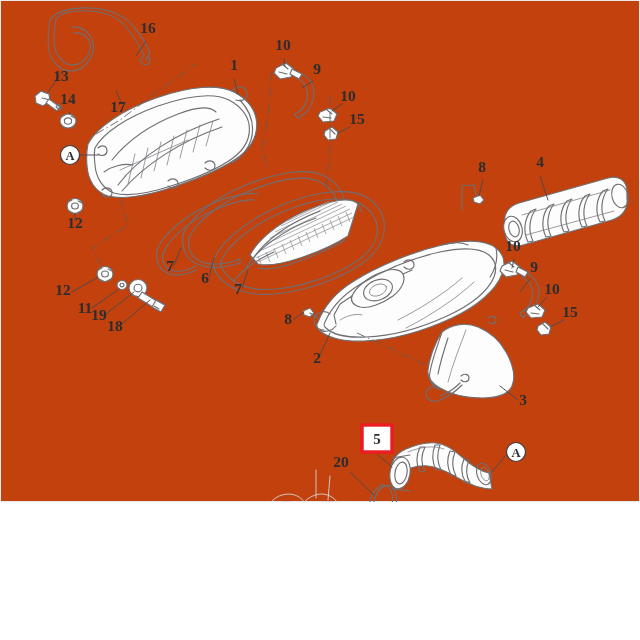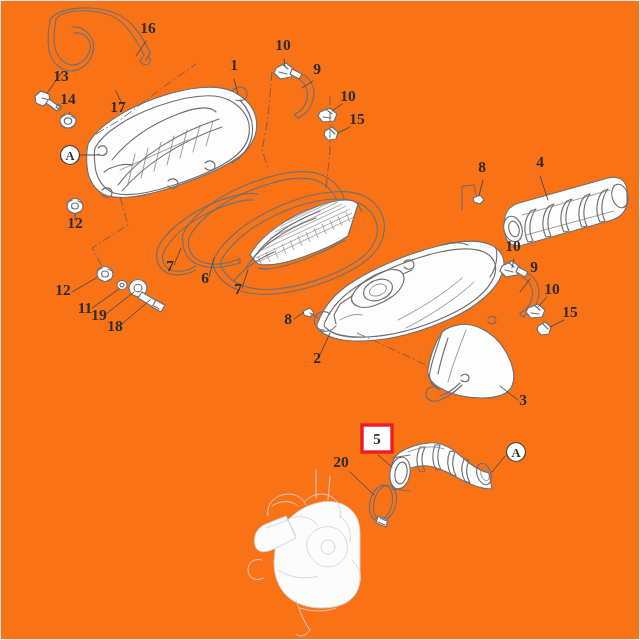--- a/index.html
+++ b/index.html
@@ -6,22 +6,22 @@
     margin: 0;
     padding: 0;
     background: #ffffff;
   }
   body {
     font-family: "Liberation Sans", sans-serif;
   }
   #diagram-root {
     position: relative;
     width: 640px;
-    height: 640px;
-    background: #f97316;
+    height: 502px;
+    background: #c2410c;
     overflow: hidden;
   }
   #diagram-root .frame-border {
     position: absolute;
     inset: 0;
     border: 1px solid #e9e9e9;
     box-sizing: border-box;
     pointer-events: none;
   }
   svg.canvas {

